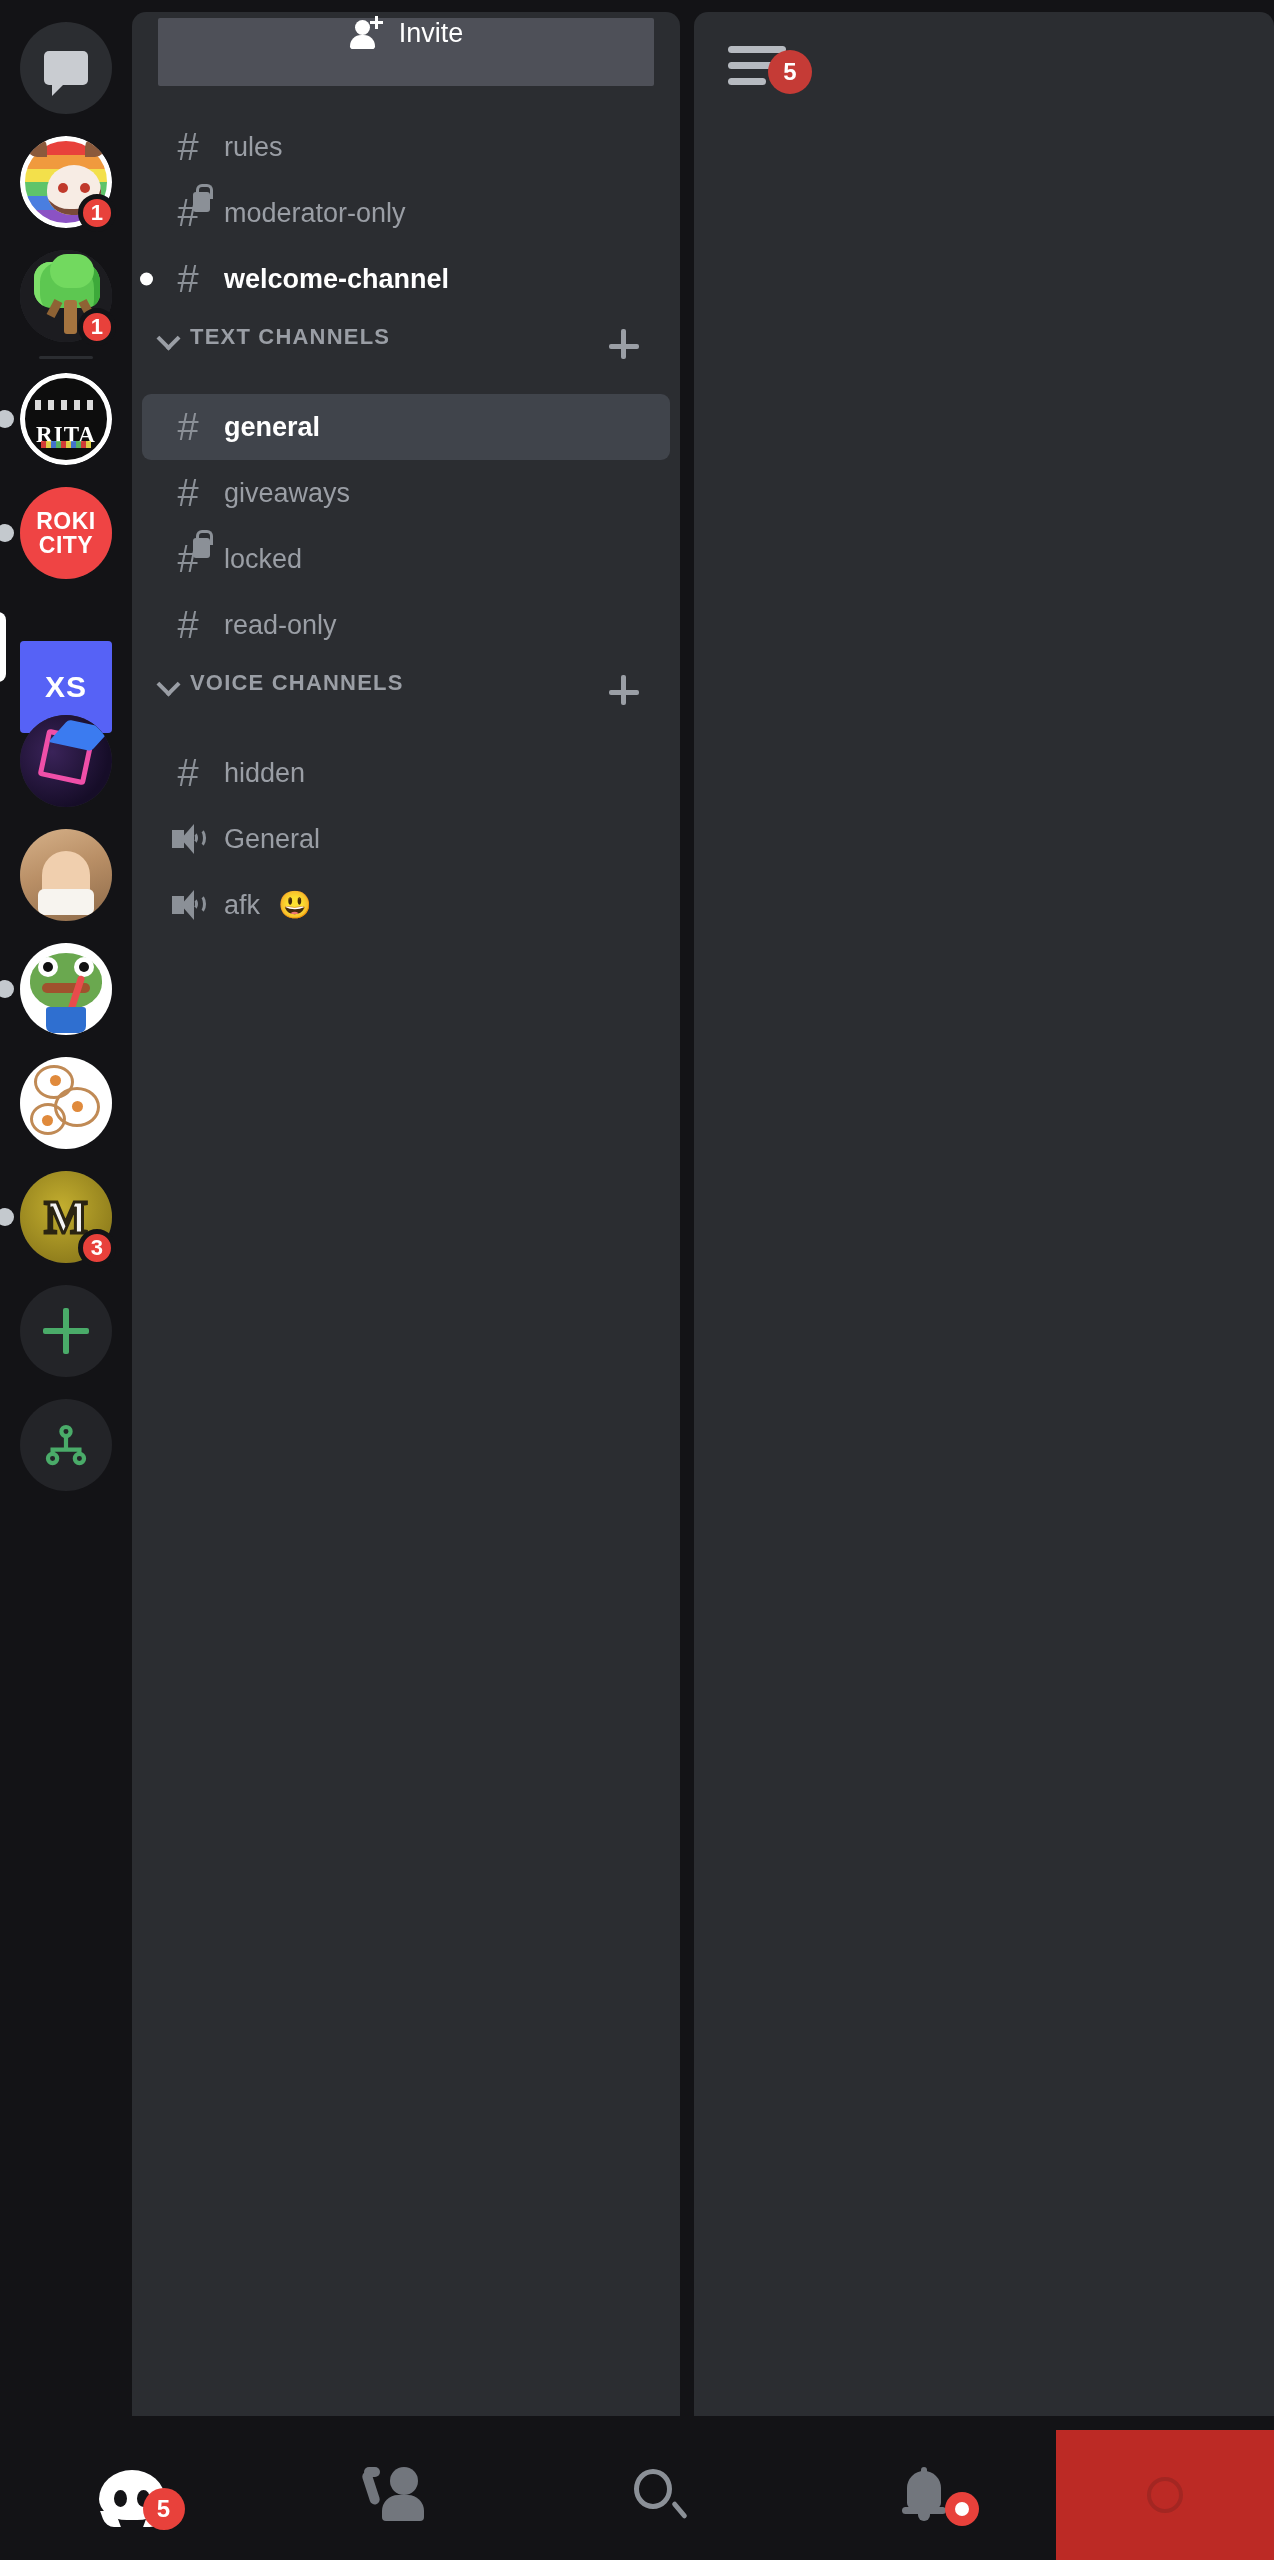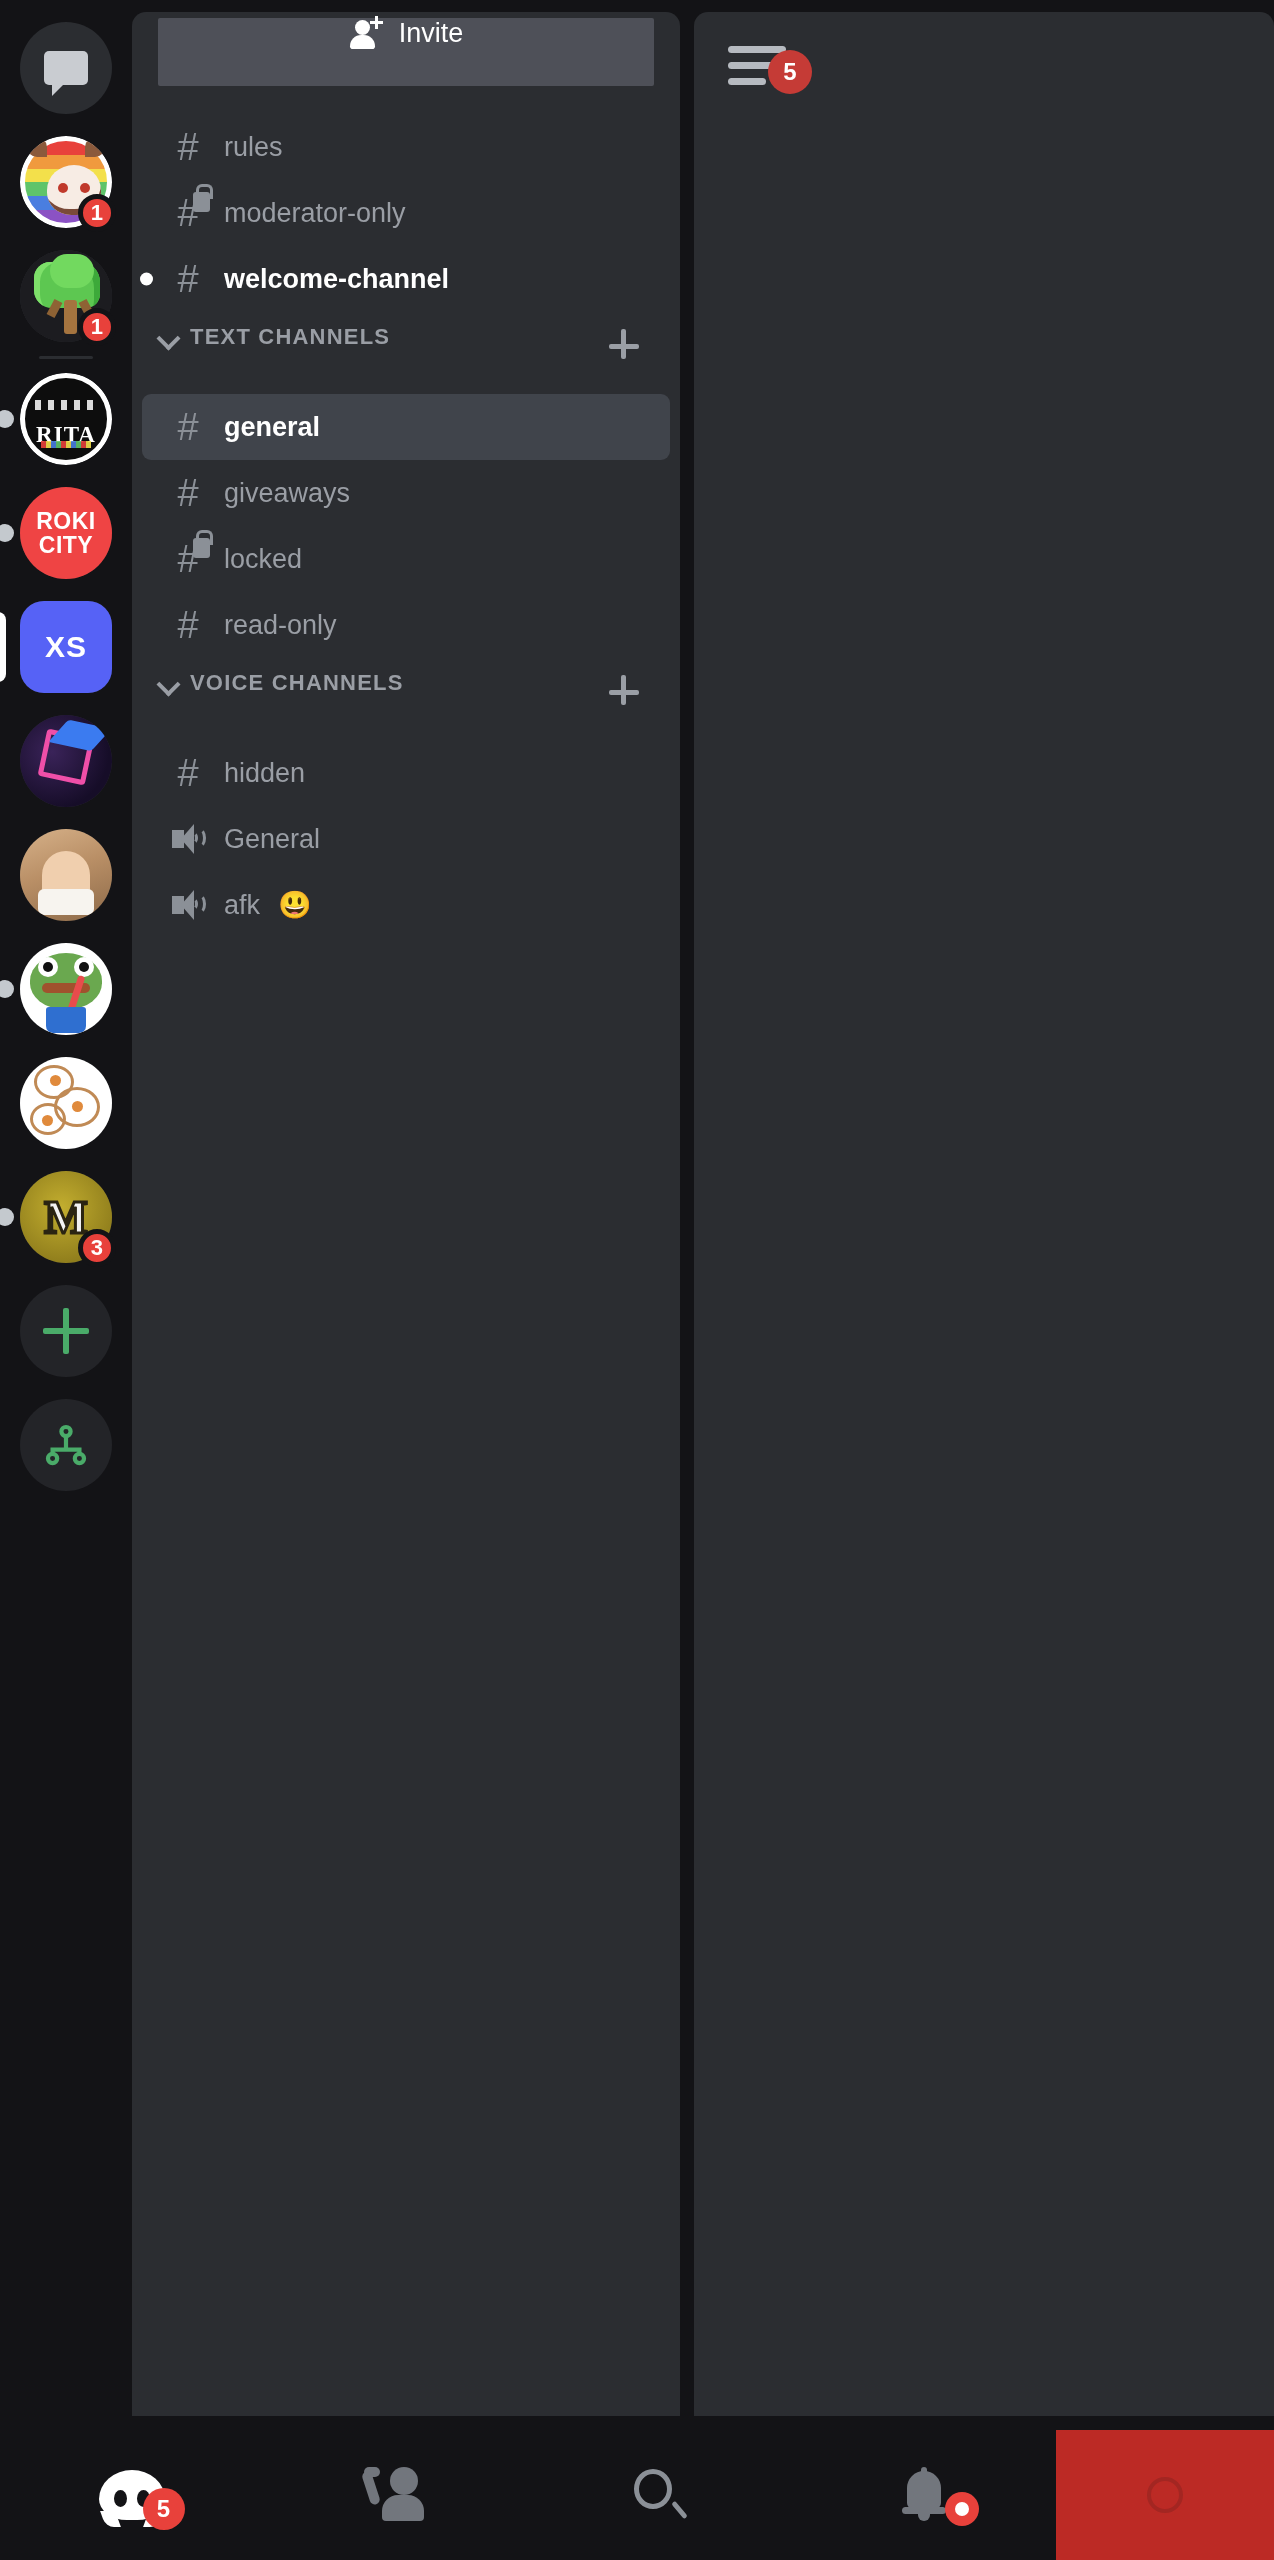--- a/index.html
+++ b/index.html
@@ -57,21 +57,21 @@
   .avatar {
     width: 92px; height: 92px;
     border-radius: 50%;
     overflow: hidden;
     position: relative;
     background: #2b2d31;
     display: flex;
     align-items: center;
     justify-content: center;
   }
-  .avatar.square { border-radius: 24px; }
+  .avatar.square { border-radius: 4px; margin-top: 40px; }
   .badge {
     position: absolute;
     right: -4px; bottom: -4px;
     min-width: 38px; height: 38px;
     padding: 0 8px;
     border-radius: 19px;
     background: #e8413b;
     border: 5px solid #131316;
     color: #fff;
     font-size: 22px;

